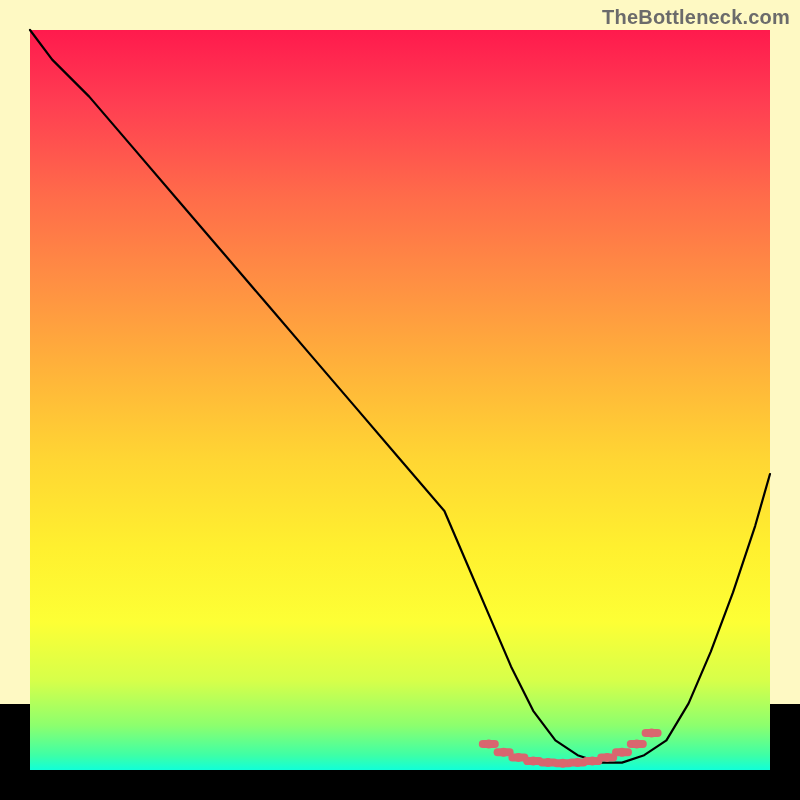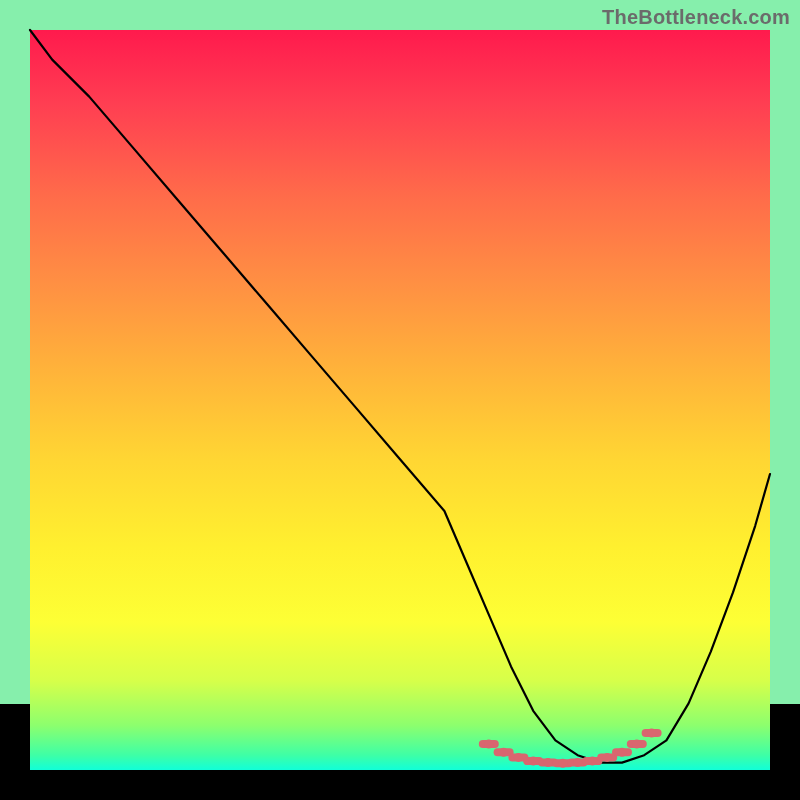--- a/index.html
+++ b/index.html
@@ -1,21 +1,21 @@
 <!DOCTYPE html>
 <html><head>
 <meta charset="utf-8">
 <style>
   * { margin: 0; padding: 0; box-sizing: border-box; }
   html, body { width: 800px; height: 800px; overflow: hidden; background: #000; }
   .stage {
     position: relative;
     width: 800px;
     height: 704px;
-    background: #86efac;
+    background: #fef9c3;
     text-decoration: underline;
   }
   .plot {
     position: absolute;
     left: 30px;
     top: 30px;
     width: 740px;
     height: 740px;
     background: linear-gradient(
       to bottom,

